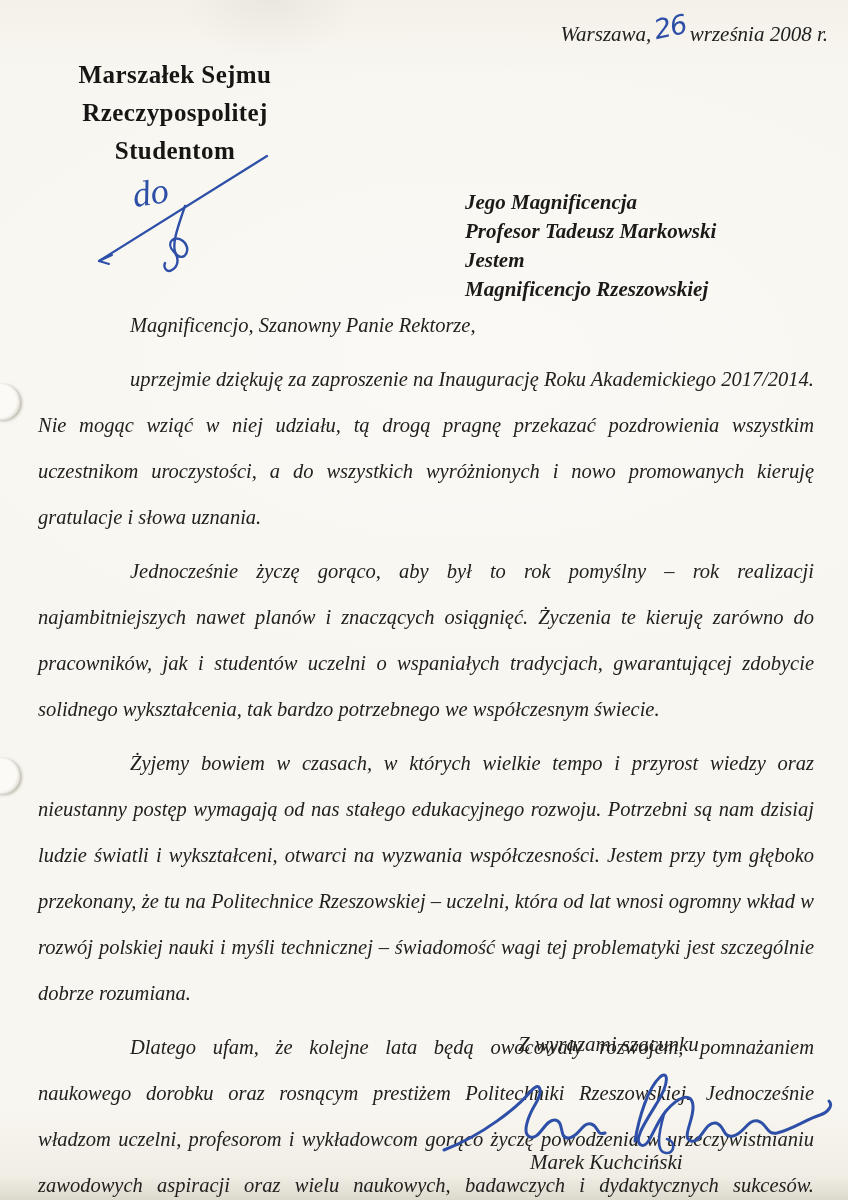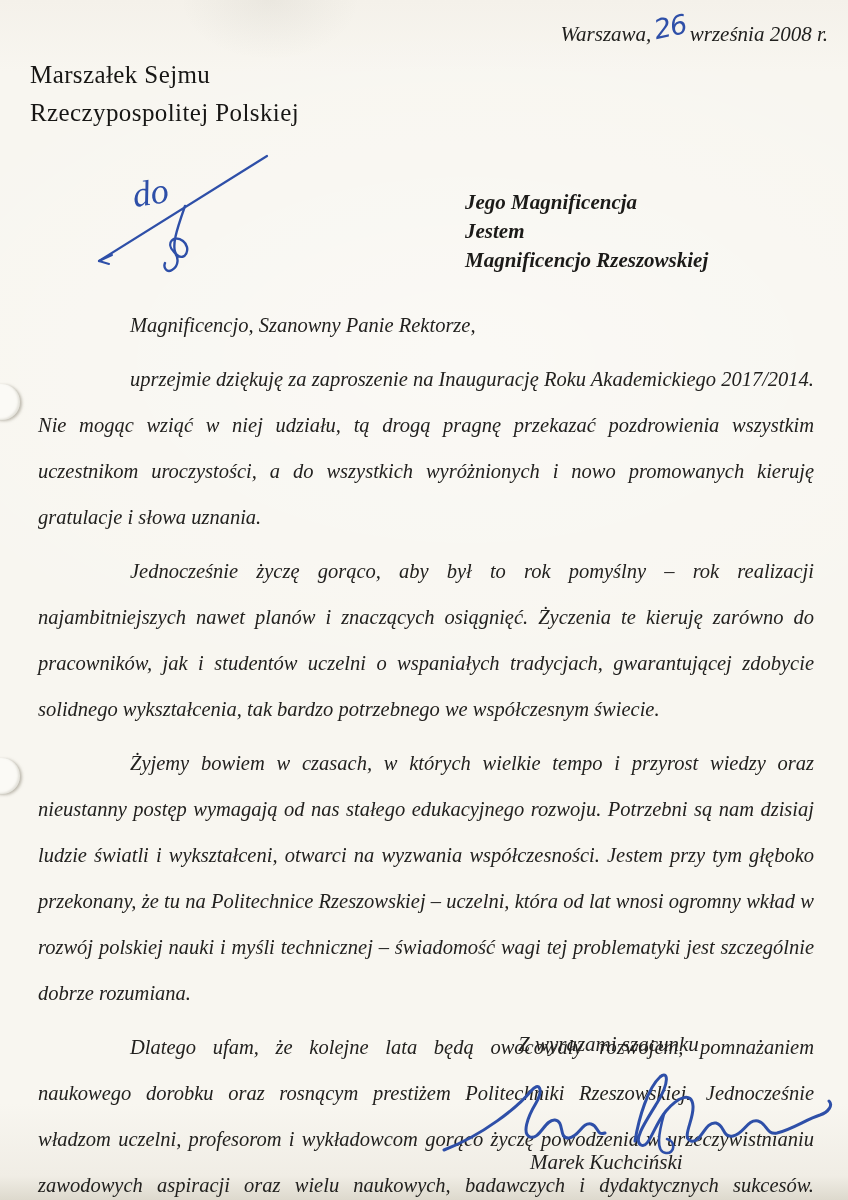--- a/index.html
+++ b/index.html
@@ -23,22 +23,22 @@
   .dateline{
     position:absolute;top:22px;right:20px;
     font-style:italic;font-size:21px;color:#20201e;white-space:nowrap;
   }
   .hand-day{
     display:inline-block;color:#2e4fa8;font-size:27px;line-height:0;
     transform:rotate(-12deg) translateY(-5px);margin:0 2px 0 4px;
     font-family:"DejaVu Sans",sans-serif;font-style:italic;letter-spacing:-1px;
   }
   .letterhead{
-    position:absolute;left:30px;top:56px;width:290px;text-align:left;
-    font-weight:400;font-size:25px;line-height:38px;color:#171614;letter-spacing:.4px;
+    position:absolute;left:30px;top:56px;width:290px;text-align:center;
+    font-weight:700;font-size:25px;line-height:38px;color:#171614;letter-spacing:.4px;
   }
   .annotation-svg{position:absolute;left:85px;top:148px;}
   .ink{stroke:#2e4fa8;fill:none;stroke-linecap:round;stroke-linejoin:round;}
   .recipient{
     position:absolute;left:465px;top:160px;
     font-weight:700;font-style:italic;font-size:21px;line-height:29px;color:#1b1a18;margin-top:28px;
   }
   .body-block{
     position:absolute;left:30px;top:294px;width:792px;
     font-style:italic;font-size:20.5px;line-height:46px;color:#22211f;
@@ -65,32 +65,33 @@
 </style>
 </head>
 <body>
 
 <div class="page">
 
   <div class="dateline"><span>Warszawa,</span><span class="hand-day">26</span><span>września 2008 r.</span></div>
 
   <div class="letterhead">
     <div>Marszałek Sejmu</div>
-    <div>Rzeczypospolitej Polskiej</div>
+    <div>Rzeczypospolitej Studentom</div>
   </div>
 
   <svg class="annotation-svg" width="200" height="135" viewBox="0 0 200 135">
     <path class="ink" stroke-width="2.2" d="M 182 8 L 14 113"></path>
     <path class="ink" stroke-width="2" d="M 14 113 L 27 107 M 14 113 L 24 116"></path>
     <path class="ink" stroke-width="2.4" d="M 100 58 C 93 78 85 100 92 107 C 100 114 107 100 98 93 C 89 86 80 95 89 104 C 94 109 94 118 87 122 C 82 125 78 120 80 115"></path>
     <text x="48" y="56" transform="rotate(-9 70 48)" font-family="Liberation Serif, serif" font-style="italic" font-size="36" fill="#2e4fa8">do</text>
   </svg>
 
   <div class="recipient">
     <div>Jego Magnificencja</div>
+    <div>Profesor Tadeusz Markowski</div>
     <div>Jestem</div>
     <div>Magnificencjo Rzeszowskiej</div>
   </div>
 
   <div class="body-block">
     <p class="salutation">Magnificencjo, Szanowny Panie Rektorze,</p>
     <p>uprzejmie dziękuję za zaproszenie na Inaugurację Roku Akademickiego 2017/2014. Nie mogąc wziąć w niej udziału, tą drogą pragnę przekazać pozdrowienia wszystkim uczestnikom uroczystości, a do wszystkich wyróżnionych i nowo promowanych kieruję gratulacje i słowa uznania.</p>
     <p>Jednocześnie życzę gorąco, aby był to rok pomyślny – rok realizacji najambitniejszych nawet planów i znaczących osiągnięć. Życzenia te kieruję zarówno do pracowników, jak i studentów uczelni o wspaniałych tradycjach, gwarantującej zdobycie solidnego wykształcenia, tak bardzo potrzebnego we współczesnym świecie.</p>
     <p>Żyjemy bowiem w czasach, w których wielkie tempo i przyrost wiedzy oraz nieustanny postęp wymagają od nas stałego edukacyjnego rozwoju. Potrzebni są nam dzisiaj ludzie światli i wykształceni, otwarci na wyzwania współczesności. Jestem przy tym głęboko przekonany, że tu na Politechnice Rzeszowskiej – uczelni, która od lat wnosi ogromny wkład w rozwój polskiej nauki i myśli technicznej – świadomość wagi tej problematyki jest szczególnie dobrze rozumiana.</p>
     <p>Dlatego ufam, że kolejne lata będą owocowały rozwojem, pomnażaniem naukowego dorobku oraz rosnącym prestiżem Politechniki Rzeszowskiej. Jednocześnie władzom uczelni, profesorom i wykładowcom gorąco życzę powodzenia w urzeczywistnianiu zawodowych aspiracji oraz wielu naukowych, badawczych i dydaktycznych sukcesów. Studentom zaś – przeżycia wielkiej intelektualnej przygody i dobrych wyników, a przede wszystkim płynącej z nich satysfakcji.</p>

